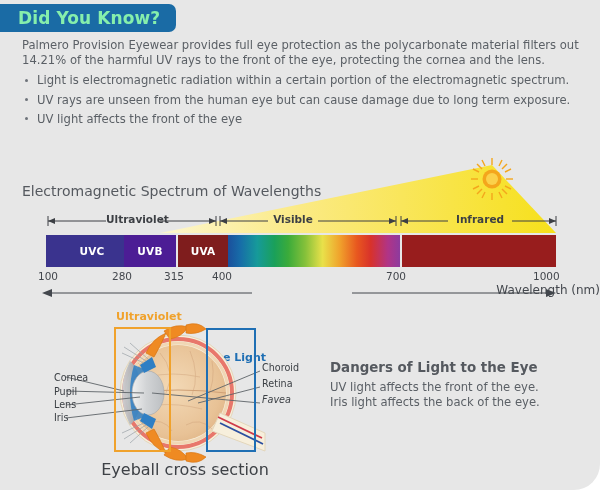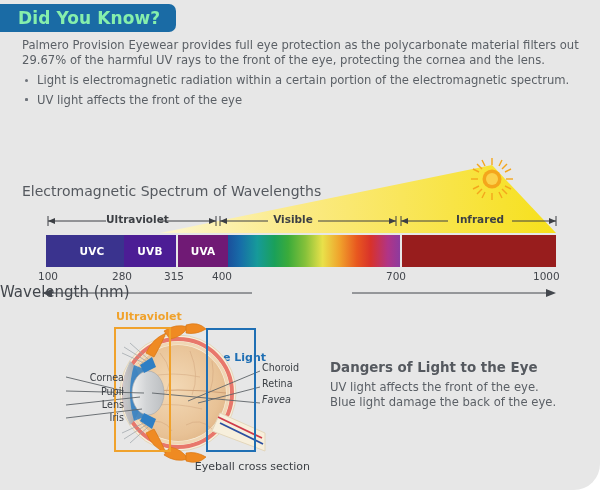--- a/index.html
+++ b/index.html
@@ -68,73 +68,73 @@
   
   #bands{position:absolute;left:46px;top:235px;height:32px;}
   .band{position:absolute;top:0;height:32px;}
   .band span{
     display:block;width:100%;text-align:center;line-height:32px;
     color:#ffffff;font-size:10.5px;font-weight:bold;
   }
   #band-uvc{left:0px;width:92px;background:#3a338e;}
   #band-uvb{left:78px;width:52px;background:#4c1d95;}
   #band-uvc span,#band-uvb span,#band-uva span{letter-spacing:.2px;}
-  #band-uva{left:132px;width:50px;background:#701a75;}
+  #band-uva{left:132px;width:50px;background:#7f1d1d;}
   #band-vis{left:182px;width:172px;
     background:linear-gradient(to right,
       #1b4f9c 0%, #176ca8 7%, #169a9a 17%, #1aa05a 27%,
       #3bab3a 35%, #86c13a 45%, #e9e14a 55%, #f0a22c 65%,
       #e8571f 75%, #d8322b 83%, #b03487 93%, #8d3b9e 100%);}
   #band-ir{left:356px;width:154px;background:#981d1d;}
 
   
   .tick{position:absolute;top:270px;font-size:10.5px;color:#43474d;}
 
   
   #wl-arrow{position:absolute;left:0;top:284px;width:600px;height:18px;}
   #wl-label{
-    position:absolute;left:0;top:283px;width:600px;text-align:left;
-    font-size:15px;color:#43474d;
+    position:absolute;left:0;top:283px;width:600px;text-align:right;
+    font-size:12px;color:#43474d;
   }
 
   
   #eye-wrap{position:absolute;left:60px;top:305px;width:250px;height:180px;}
   #eye-svg{position:absolute;left:0;top:0;}
   .eyebox-label{position:absolute;font-size:11px;font-weight:bold;}
   #lbl-uv{left:116px;top:310px;color:#f0a22c;}
   #lbl-bl{left:203px;top:310px;color:#1f6fb4;margin-top:41px;}
 
   .side-label{position:absolute;font-size:9.6px;color:#3d4146;white-space:nowrap;}
-  .left-label{text-align:right;}
+  .left-label{text-align:left;}
   #eye-caption{
-    position:absolute;left:60px;top:460px;width:250px;text-align:right;
-    font-size:11px;color:#3d4146;
+    position:absolute;left:60px;top:460px;width:250px;text-align:center;
+    font-size:16px;color:#3d4146;
   }
 
   
   #danger{position:absolute;left:330px;top:360px;width:250px;}
   #danger h3{
     margin:0 0 5px 0;font-size:13.4px;font-weight:bold;color:#55595f;
   }
   #danger p{margin:0;font-size:11.6px;line-height:15px;color:#5b6066;}
 </style>
 </head>
 <body>
 
 <div id="page">
 
   <div id="badge">
     <span>Did You Know?</span>
   </div>
 
   <div id="intro">
-    <p>Palmero Provision Eyewear provides full eye protection as the polycarbonate material filters out 29.67% of the harmful UV rays to the front of the eye, protecting the cornea and the lens.</p>
+    <p>Palmero Provision Eyewear provides full eye protection as the polycarbonate material filters out 14.21% of the harmful UV rays to the front of the eye, protecting the cornea and the lens.</p>
     <ul class="bullets">
       <li><span class="dot"></span><span>Light is electromagnetic radiation within a certain portion of the electromagnetic spectrum.</span></li>
-      <li><span class="dot"></span></li>
+      <li><span class="dot"></span><span>UV rays are unseen from the human eye but can cause damage due to long term exposure.</span></li>
       <li><span class="dot"></span><span>UV light affects the front of the eye</span></li>
     </ul>
   </div>
 
   <div id="spec-title">Electromagnetic Spectrum of Wavelengths</div>
 
   <svg id="cone" viewBox="0 0 600 90">
     <defs>
       <linearGradient id="coneGrad" x1="0" y1="0" x2="1" y2="0">
         <stop offset="0%" stop-color="#fdf6cf"></stop>
@@ -333,16 +333,16 @@
 
   <div class="side-label" style="left:262px;top:362px;">Choroid</div>
   <div class="side-label" style="left:262px;top:378px;">Retina</div>
   <div class="side-label" style="left:262px;top:394px;font-style:italic;">Favea</div>
 
   <div id="eye-caption">Eyeball cross section</div>
 
   <div id="danger">
     <h3>Dangers of Light to the Eye</h3>
     <p>UV light affects the front of the eye.</p>
-    <p>Blue light damage the back of the eye.</p>
+    <p>Iris light affects the back of the eye.</p>
   </div>
 
 </div>
 
 </body></html>

